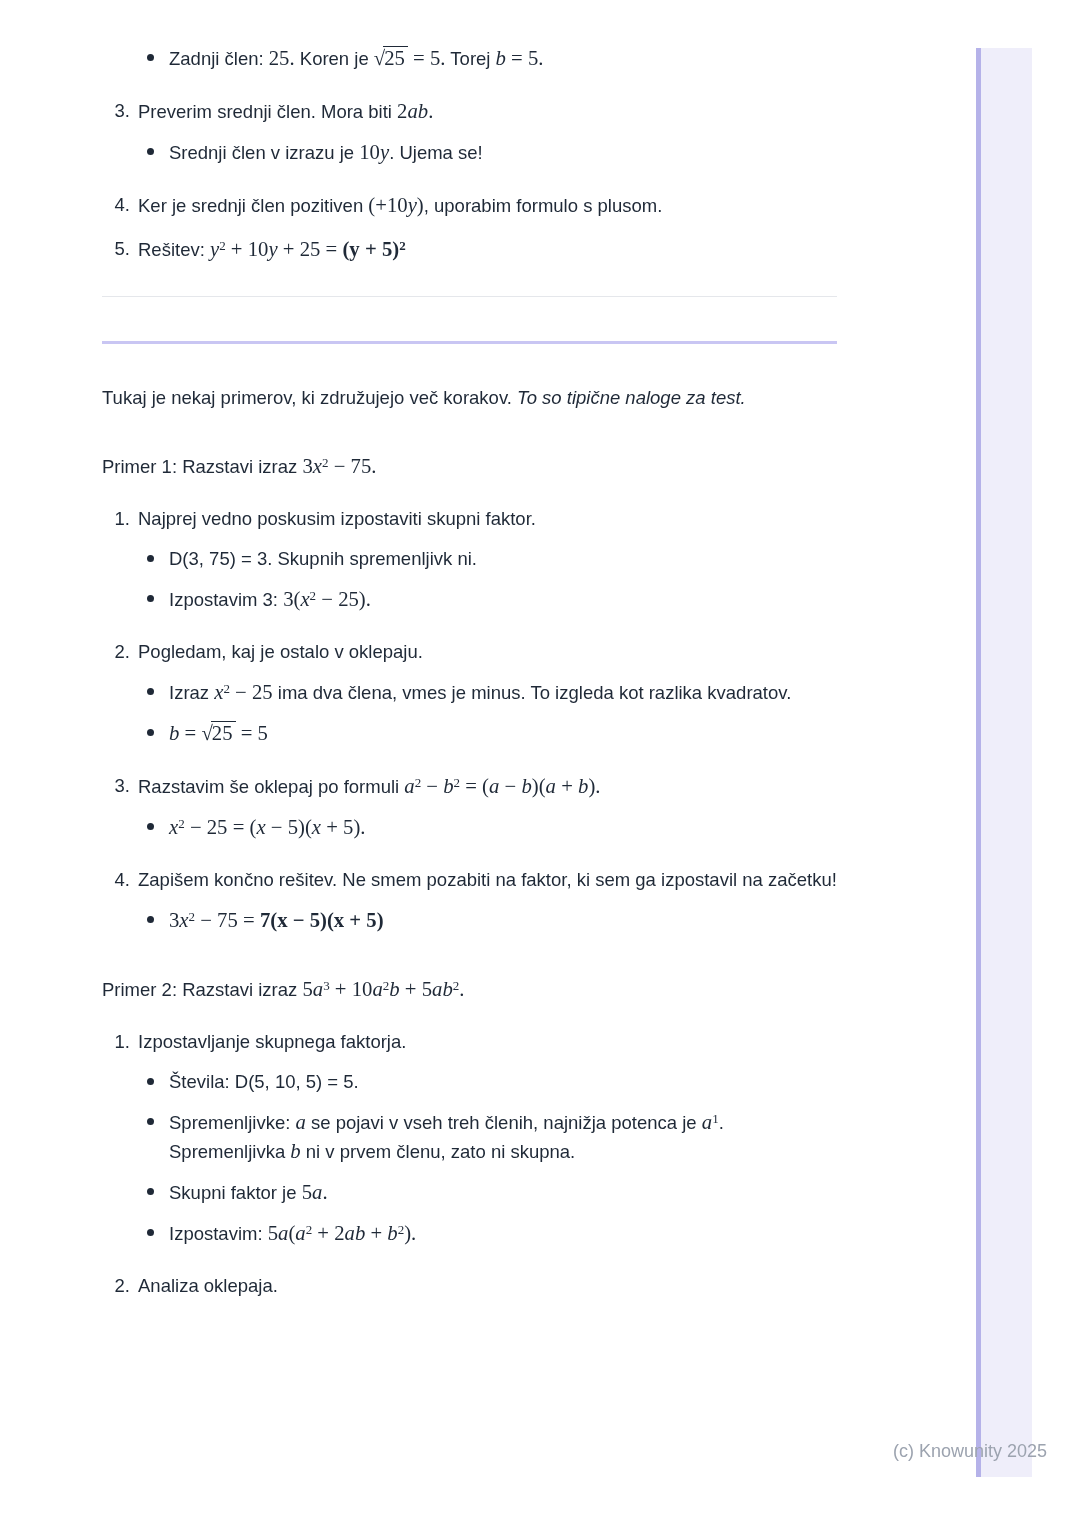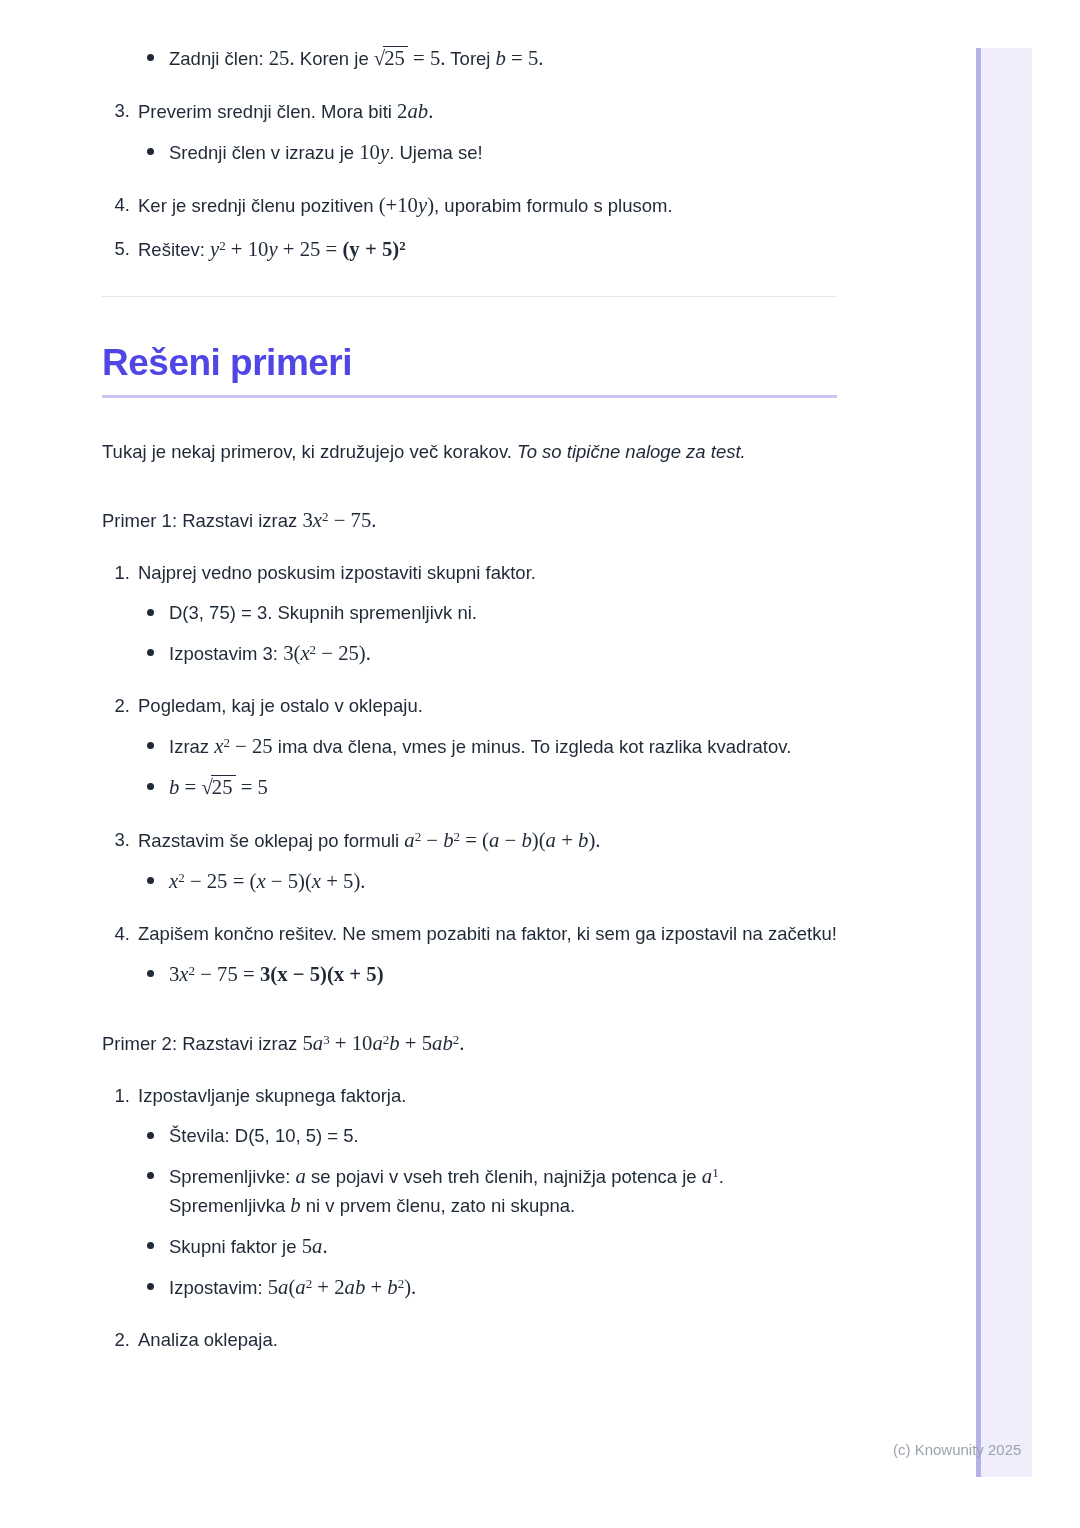--- a/index.html
+++ b/index.html
@@ -39,50 +39,49 @@
   .sg-m,.sg-mv,.sg-mb,.sqrt-sym{font-family:"Liberation Serif",serif;font-size:1.12em}
   .sg-mv{font-style:italic}
   .sg-mb{font-weight:700}
   sup.sg{font-size:13px;line-height:0;position:relative;top:-0.45em;vertical-align:baseline}
   .sqrt{white-space:nowrap}
   .sqrt-sym{letter-spacing:-1px}
   .sqrt-bar{display:inline-block;border-top:1.5px solid currentColor;padding:0 3px 0 1px;margin-left:-1px;line-height:22px}
   .sqrt-bar sup.sg{top:-0.35em}
   .strip{position:absolute;left:976px;top:48px;width:56px;height:1429px;
     background:var(--strip-fill);border-left:5px solid var(--strip-border);box-sizing:border-box}
-  .watermark{position:absolute;left:893px;top:1441px;font-size:15px;color:var(--muted);z-index:2;white-space:nowrap}
+  .watermark{position:absolute;left:893px;top:1441px;font-size:18px;color:var(--muted);z-index:2;white-space:nowrap}
 </style>
 </head>
 <body>
 
 <div class="page">
   <div id="doc" class="content">
       <div class="blk blk-bul">
         <span class="dot"></span>
         <div class="body"><span class="sg">Zadnji člen: </span><span class="sg sg-m">25.</span><span class="sg"> Koren je </span><span class="sqrt"><span class="sg sg-m sqrt-sym">√</span><span class="sqrt-bar"><span class="sg sg-m">25</span></span></span><span class="sg sg-m"> = 5.</span><span class="sg"> Torej </span><span class="sg sg-mv">b</span><span class="sg sg-m"> = 5.</span></div>
       </div>
       <div class="blk blk-num">
         <span class="num">3.</span>
         <div class="body"><span class="sg">Preverim srednji člen. Mora biti </span><span class="sg sg-m">2</span><span class="sg sg-mv">ab</span><span class="sg sg-m">.</span></div>
       </div>
       <div class="blk blk-bul">
         <span class="dot"></span>
         <div class="body"><span class="sg">Srednji člen v izrazu je </span><span class="sg sg-m">10</span><span class="sg sg-mv">y</span><span class="sg">. Ujema se!</span></div>
       </div>
       <div class="blk blk-num">
         <span class="num">4.</span>
-        <div class="body"><span class="sg">Ker je srednji členu pozitiven </span><span class="sg sg-m">(+10</span><span class="sg sg-mv">y</span><span class="sg sg-m">)</span><span class="sg">, uporabim formulo s plusom.</span></div>
+        <div class="body"><span class="sg">Ker je srednji člen pozitiven </span><span class="sg sg-m">(+10</span><span class="sg sg-mv">y</span><span class="sg sg-m">)</span><span class="sg">, uporabim formulo s plusom.</span></div>
       </div>
       <div class="blk blk-num">
         <span class="num">5.</span>
         <div class="body"><span class="sg">Rešitev: </span><span class="sg sg-mv">y</span><sup class="sg sg-m">2</sup><span class="sg sg-m"> + 10</span><span class="sg sg-mv">y</span><span class="sg sg-m"> + 25 = </span><span class="sg sg-mb">(y + 5)</span><sup class="sg sg-mb">2</sup></div>
       </div>
       <div class="blk blk-hr"></div>
       <div class="blk blk-h1">
-        <div class="h1text"><span class="sg">Rešeni primeri</span></div>
         <div class="h1line"></div>
       </div>
       <div class="blk blk-p"><span class="sg">Tukaj je nekaj primerov, ki združujejo več korakov. </span><span class="sg sg-i">To so tipične naloge za test.</span></div>
       <div class="blk blk-p"><span class="sg sg-b">Primer 1:</span><span class="sg"> Razstavi izraz </span><span class="sg sg-m">3</span><span class="sg sg-mv">x</span><sup class="sg sg-m">2</sup><span class="sg sg-m"> − 75.</span></div>
       <div class="blk blk-num">
         <span class="num">1.</span>
         <div class="body"><span class="sg sg-b">Najprej vedno poskusim izpostaviti skupni faktor.</span></div>
       </div>
       <div class="blk blk-bul">
         <span class="dot"></span>
@@ -111,21 +110,21 @@
       <div class="blk blk-bul">
         <span class="dot"></span>
         <div class="body"><span class="sg sg-mv">x</span><sup class="sg sg-m">2</sup><span class="sg sg-m"> − 25 = (</span><span class="sg sg-mv">x</span><span class="sg sg-m"> − 5)(</span><span class="sg sg-mv">x</span><span class="sg sg-m"> + 5).</span></div>
       </div>
       <div class="blk blk-num">
         <span class="num">4.</span>
         <div class="body"><span class="sg sg-b">Zapišem končno rešitev.</span><span class="sg"> Ne smem pozabiti na faktor, ki sem ga izpostavil na začetku!</span></div>
       </div>
       <div class="blk blk-bul">
         <span class="dot"></span>
-        <div class="body"><span class="sg sg-m">3</span><span class="sg sg-mv">x</span><sup class="sg sg-m">2</sup><span class="sg sg-m"> − 75 = </span><span class="sg sg-mb">3(x − 5)(x + 5)</span></div>
+        <div class="body"><span class="sg sg-m">3</span><span class="sg sg-mv">x</span><sup class="sg sg-m">2</sup><span class="sg sg-m"> − 75 = </span><span class="sg sg-mb">7(x − 5)(x + 5)</span></div>
       </div>
       <div class="blk blk-p"><span class="sg sg-b">Primer 2:</span><span class="sg"> Razstavi izraz </span><span class="sg sg-m">5</span><span class="sg sg-mv">a</span><sup class="sg sg-m">3</sup><span class="sg sg-m"> + 10</span><span class="sg sg-mv">a</span><sup class="sg sg-m">2</sup><span class="sg sg-mv">b</span><span class="sg sg-m"> + 5</span><span class="sg sg-mv">ab</span><sup class="sg sg-m">2</sup><span class="sg sg-m">.</span></div>
       <div class="blk blk-num">
         <span class="num">1.</span>
         <div class="body"><span class="sg sg-b">Izpostavljanje skupnega faktorja.</span></div>
       </div>
       <div class="blk blk-bul">
         <span class="dot"></span>
         <div class="body"><span class="sg">Števila: D(5, 10, 5) = 5.</span></div>
       </div>

